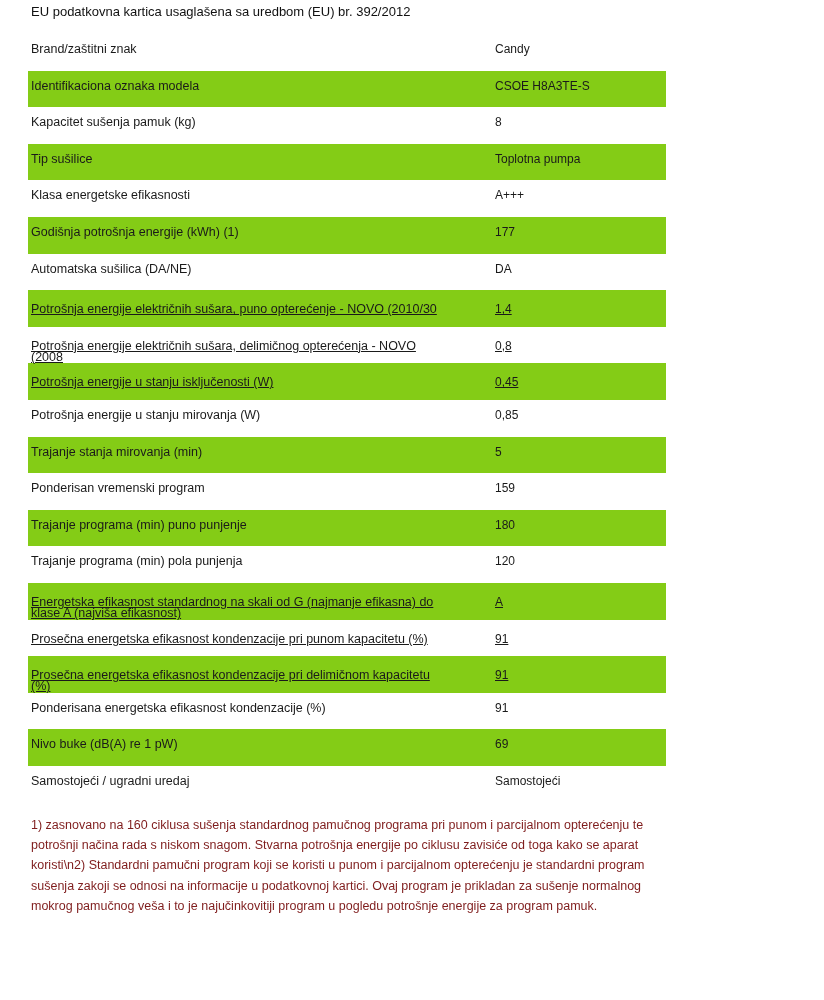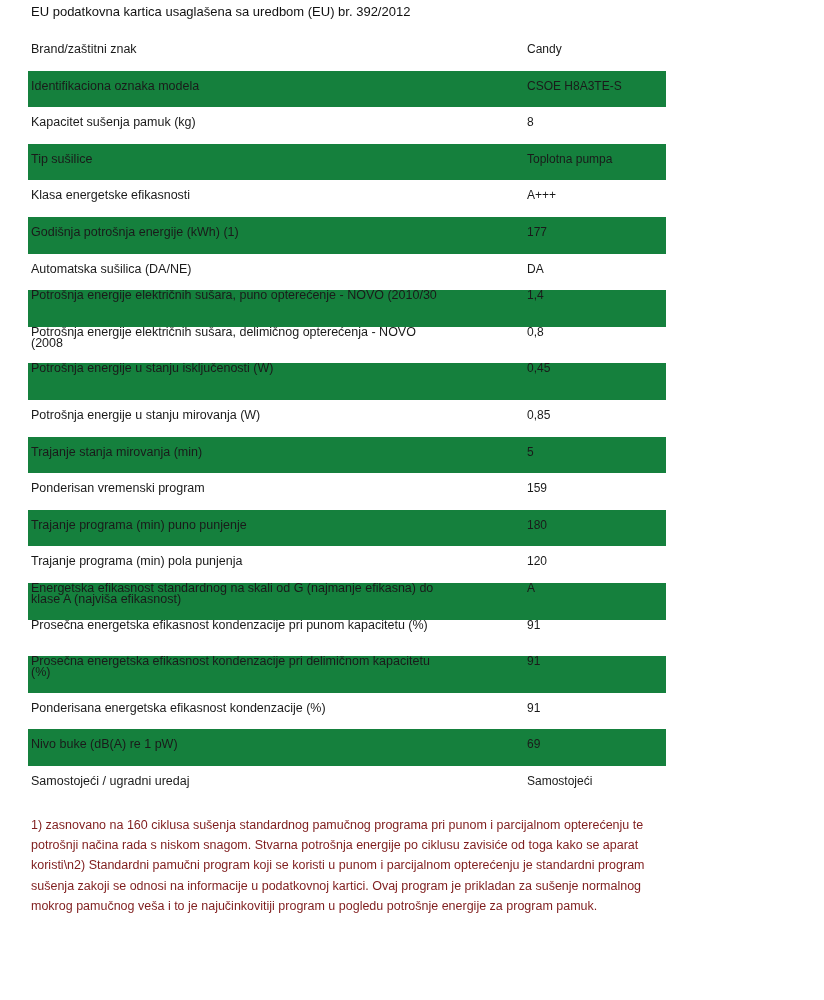--- a/index.html
+++ b/index.html
@@ -27,24 +27,23 @@
     left: 28px;
     top: 34px;
     width: 638px;
   }
   .row {
     display: flex;
     align-items: flex-start;
     height: 36.6px;
     box-sizing: border-box;
     padding-top: 10px;
-    gap: 32px;
   }
-  .row.gray { background: #15803d; }
-  .row.two-line { padding-top: 0; }
+  .row.gray { background: #84cc16; }
+  .row.two-line { padding-top: 14px; text-decoration: underline; }
   .row .label {
     width: 420px;
     padding-left: 3px;
     font-size: 12.5px;
     line-height: 11px;
     color: #1a1a1a;
   }
   .row .value {
     flex: 1;
     font-size: 12px;

